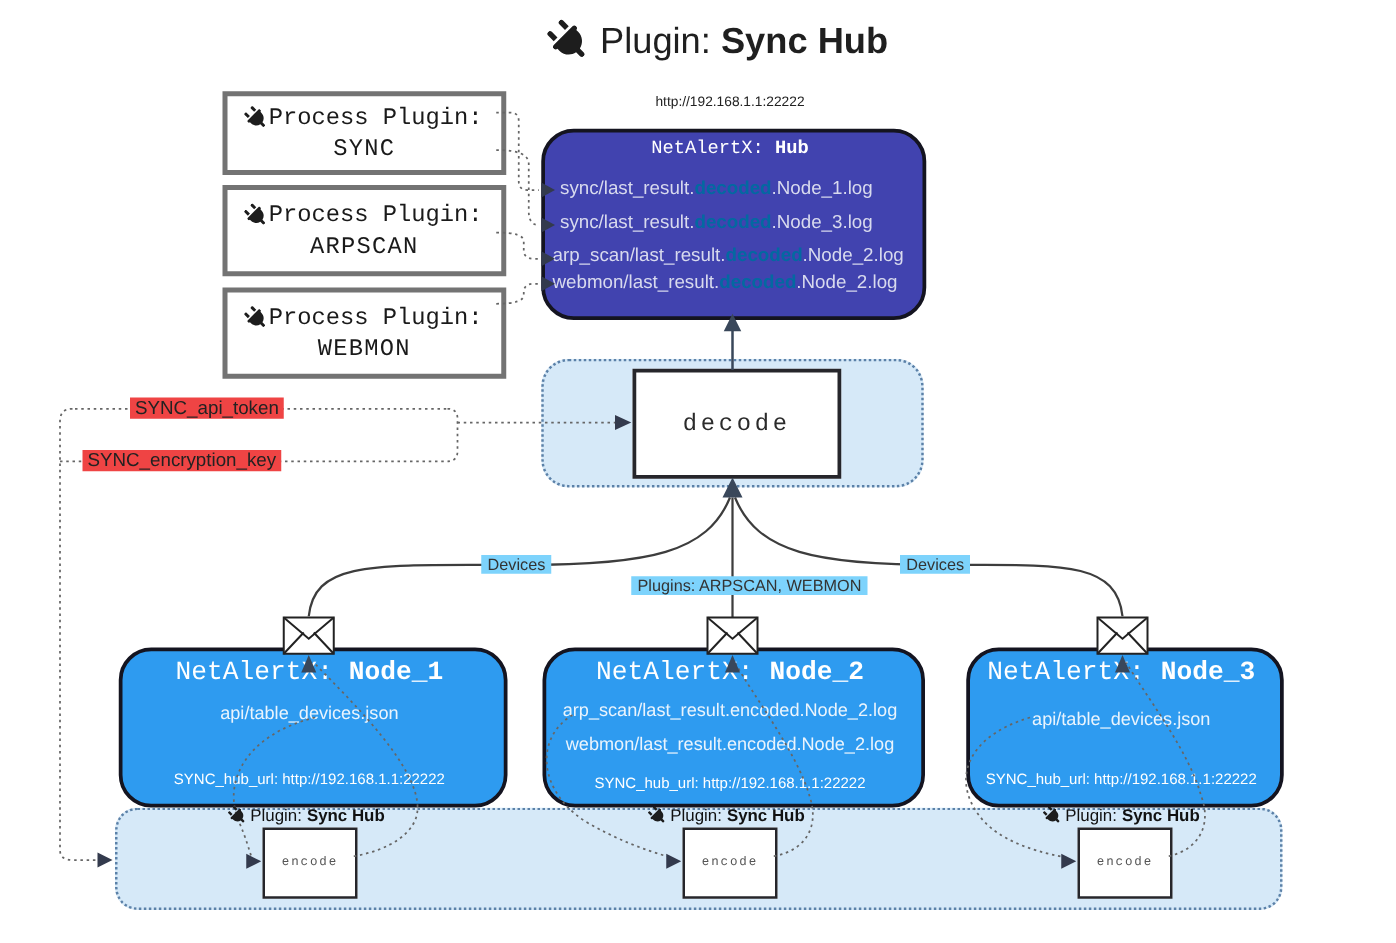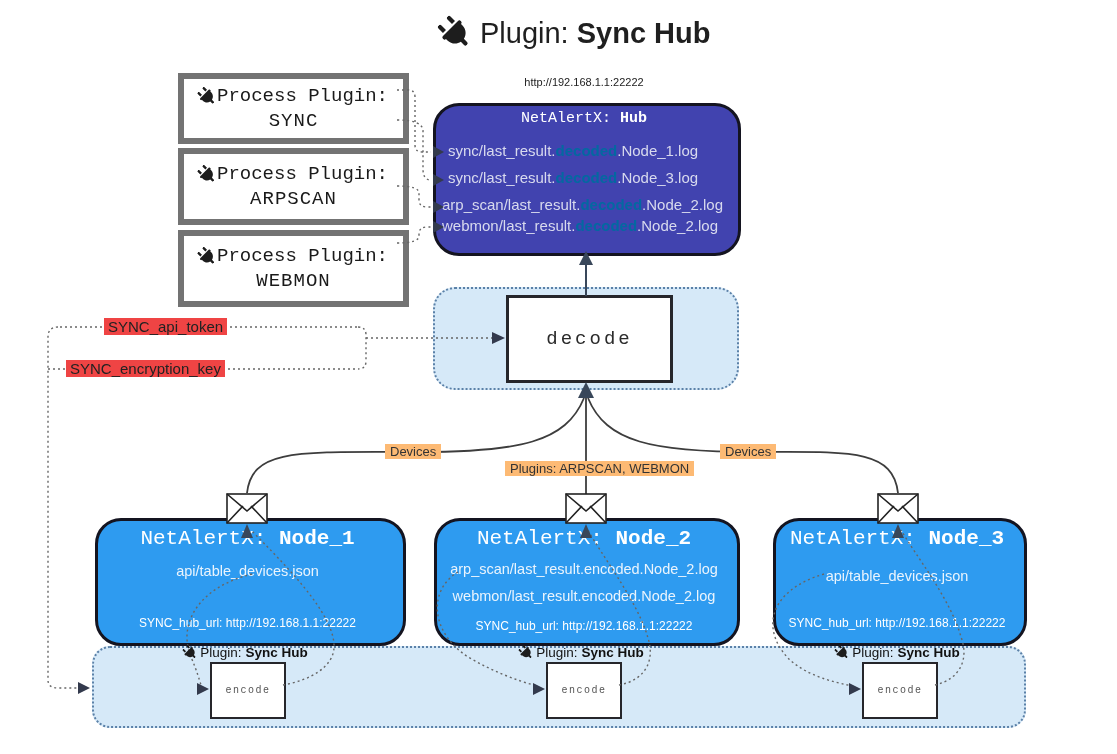--- a/index.html
+++ b/index.html
@@ -11,21 +11,21 @@
   
   .title-row{display:flex;align-items:center;gap:10px;z-index:2;}
   .title-text{font-size:29px;color:#1f1f1f;}
   .title-text b{font-weight:700;}
 
   
   .plug{display:inline-flex;transform:rotate(-45deg);}
   .plug svg{fill:#1d1d1d;}
 
   
-  .pbox{border:6px solid #737373;background:#fff;z-index:2;
+  .pbox{border:4px solid #737373;background:#fff;z-index:2;
         font-family:"Liberation Mono","DejaVu Sans Mono",monospace;font-size:19px;
         display:flex;flex-direction:column;align-items:center;justify-content:center;gap:3px;}
   .pbox .l1{display:flex;align-items:center;gap:2px;white-space:nowrap;}
   .pbox .l2{letter-spacing:1px;}
 
   
   .hub{background:#4143af;border:3px solid #141420;border-radius:26px;z-index:2;}
   .hub-url{font-size:11px;color:#222;text-align:center;z-index:2;}
   .hub-title{font-family:"Liberation Mono","DejaVu Sans Mono",monospace;font-size:15px;
              color:#fff;text-align:center;z-index:3;white-space:nowrap;}
@@ -36,21 +36,21 @@
   
   .panel{background:#d6e9f8;border:2px dotted #5b81a8;border-radius:22px;z-index:1;}
 
   
   .whitebox{background:#fff;border:3px solid #26262b;z-index:2;display:flex;align-items:center;justify-content:center;
             font-family:"Liberation Mono","DejaVu Sans Mono",monospace;color:#2b2b2b;}
   .decode-box{font-size:19px;letter-spacing:3px;}
   .encode-box{font-size:10px;letter-spacing:1.5px;color:#555;border-width:2px;}
 
   
-  .line-label{background:#fdba74;font-size:13px;color:#333;padding:0 5px;z-index:6;white-space:nowrap;}
+  .line-label{background:#7dd3fc;font-size:13px;color:#333;padding:0 5px;z-index:6;white-space:nowrap;}
   .setting-label{background:#ef4444;font-size:15px;color:#222;padding:0 4px;z-index:6;white-space:nowrap;}
 
   
   .node{background:#2e9bf0;border:3px solid #141420;border-radius:26px;z-index:2;}
   .node-title{font-family:"Liberation Mono","DejaVu Sans Mono",monospace;font-size:21px;color:#fff;
               text-align:center;white-space:nowrap;z-index:3;}
   .node-file{font-size:14.5px;color:#eaf4fd;text-align:center;white-space:nowrap;z-index:3;}
   .node-url{font-size:12px;color:#fff;text-align:center;white-space:nowrap;z-index:3;}
 
   

